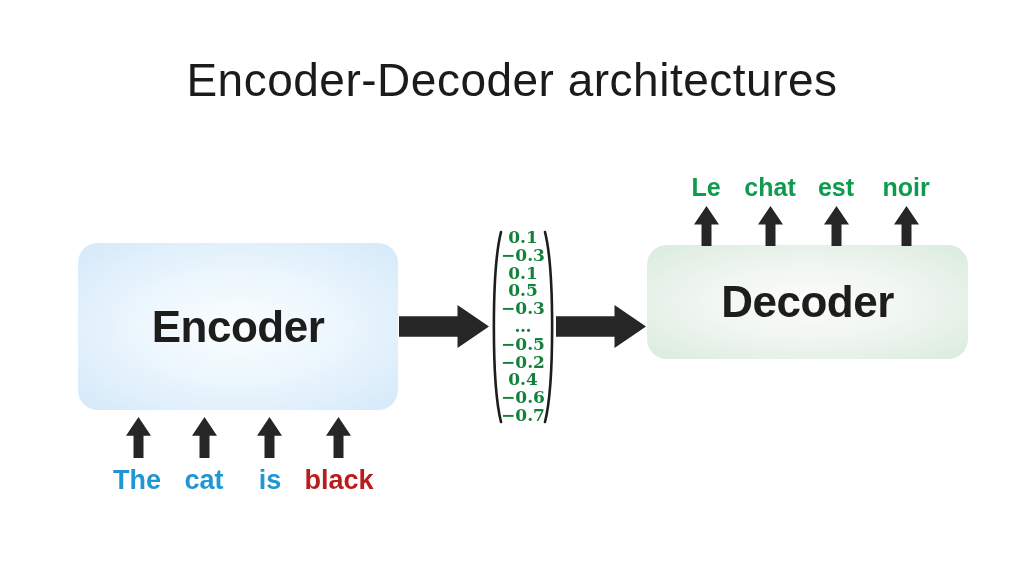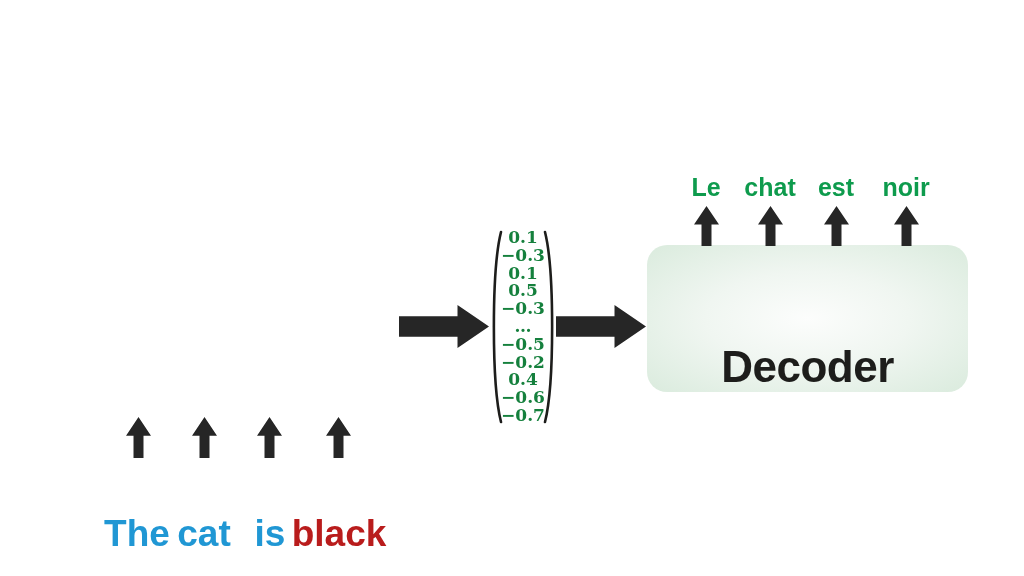--- a/index.html
+++ b/index.html
@@ -27,23 +27,22 @@
     border-radius: 20px;
     display: flex;
     align-items: center;
     justify-content: center;
   }
   .encoder-box {
     left: 78px; top: 243px; width: 320px; height: 167px;
     background: radial-gradient(ellipse at center, #fbfeff 0%, #ecf6fd 45%, #d6eafa 95%);
   }
   .decoder-box {
-    left: 647px; top: 245px; width: 321px; height: 147px;
+    left: 647px; top: 245px; width: 321px; height: 114px;
     background: radial-gradient(ellipse at center, #fcfdfc 0%, #f0f6f1 45%, #dcecdf 95%);
-    align-items: flex-end;
   }
   .block-label {
     font-size: 44px;
     font-weight: bold;
     letter-spacing: -0.5px;
     color: #1d1d1b;
   }
 
   .arrow-right {
     width: 90px; height: 43px;
@@ -65,29 +64,33 @@
     white-space: nowrap;
   }
   .paren { pointer-events: none; }
 
   .word {
     transform: translateX(-50%);
     font-weight: bold;
     white-space: nowrap;
     text-align: center;
   }
-  .in-word  { top: 465px; font-size: 37px; margin-top: 48px; }
+  .in-word  { top: 465px; font-size: 27px; }
   .out-word { top: 173px; font-size: 25px; }
 </style>
 </head>
 <body>
 
 <div class="stage">
 
+  <div class="abs slide-title">Encoder-Decoder architectures</div>
 
+  <div class="abs block encoder-box">
+    <span class="block-label">Encoder</span>
+  </div>
 
   <div class="abs block decoder-box">
     <span class="block-label">Decoder</span>
   </div>
 
   <div class="abs arrow-right" style="left: 399px; top: 305px; background: rgb(38, 38, 38);"></div>
 
   <div class="abs arrow-right" style="left: 556px; top: 305px; background: rgb(38, 38, 38);"></div>
 
   <svg class="abs paren" style="left:489px; top:230px" width="14" height="194">

